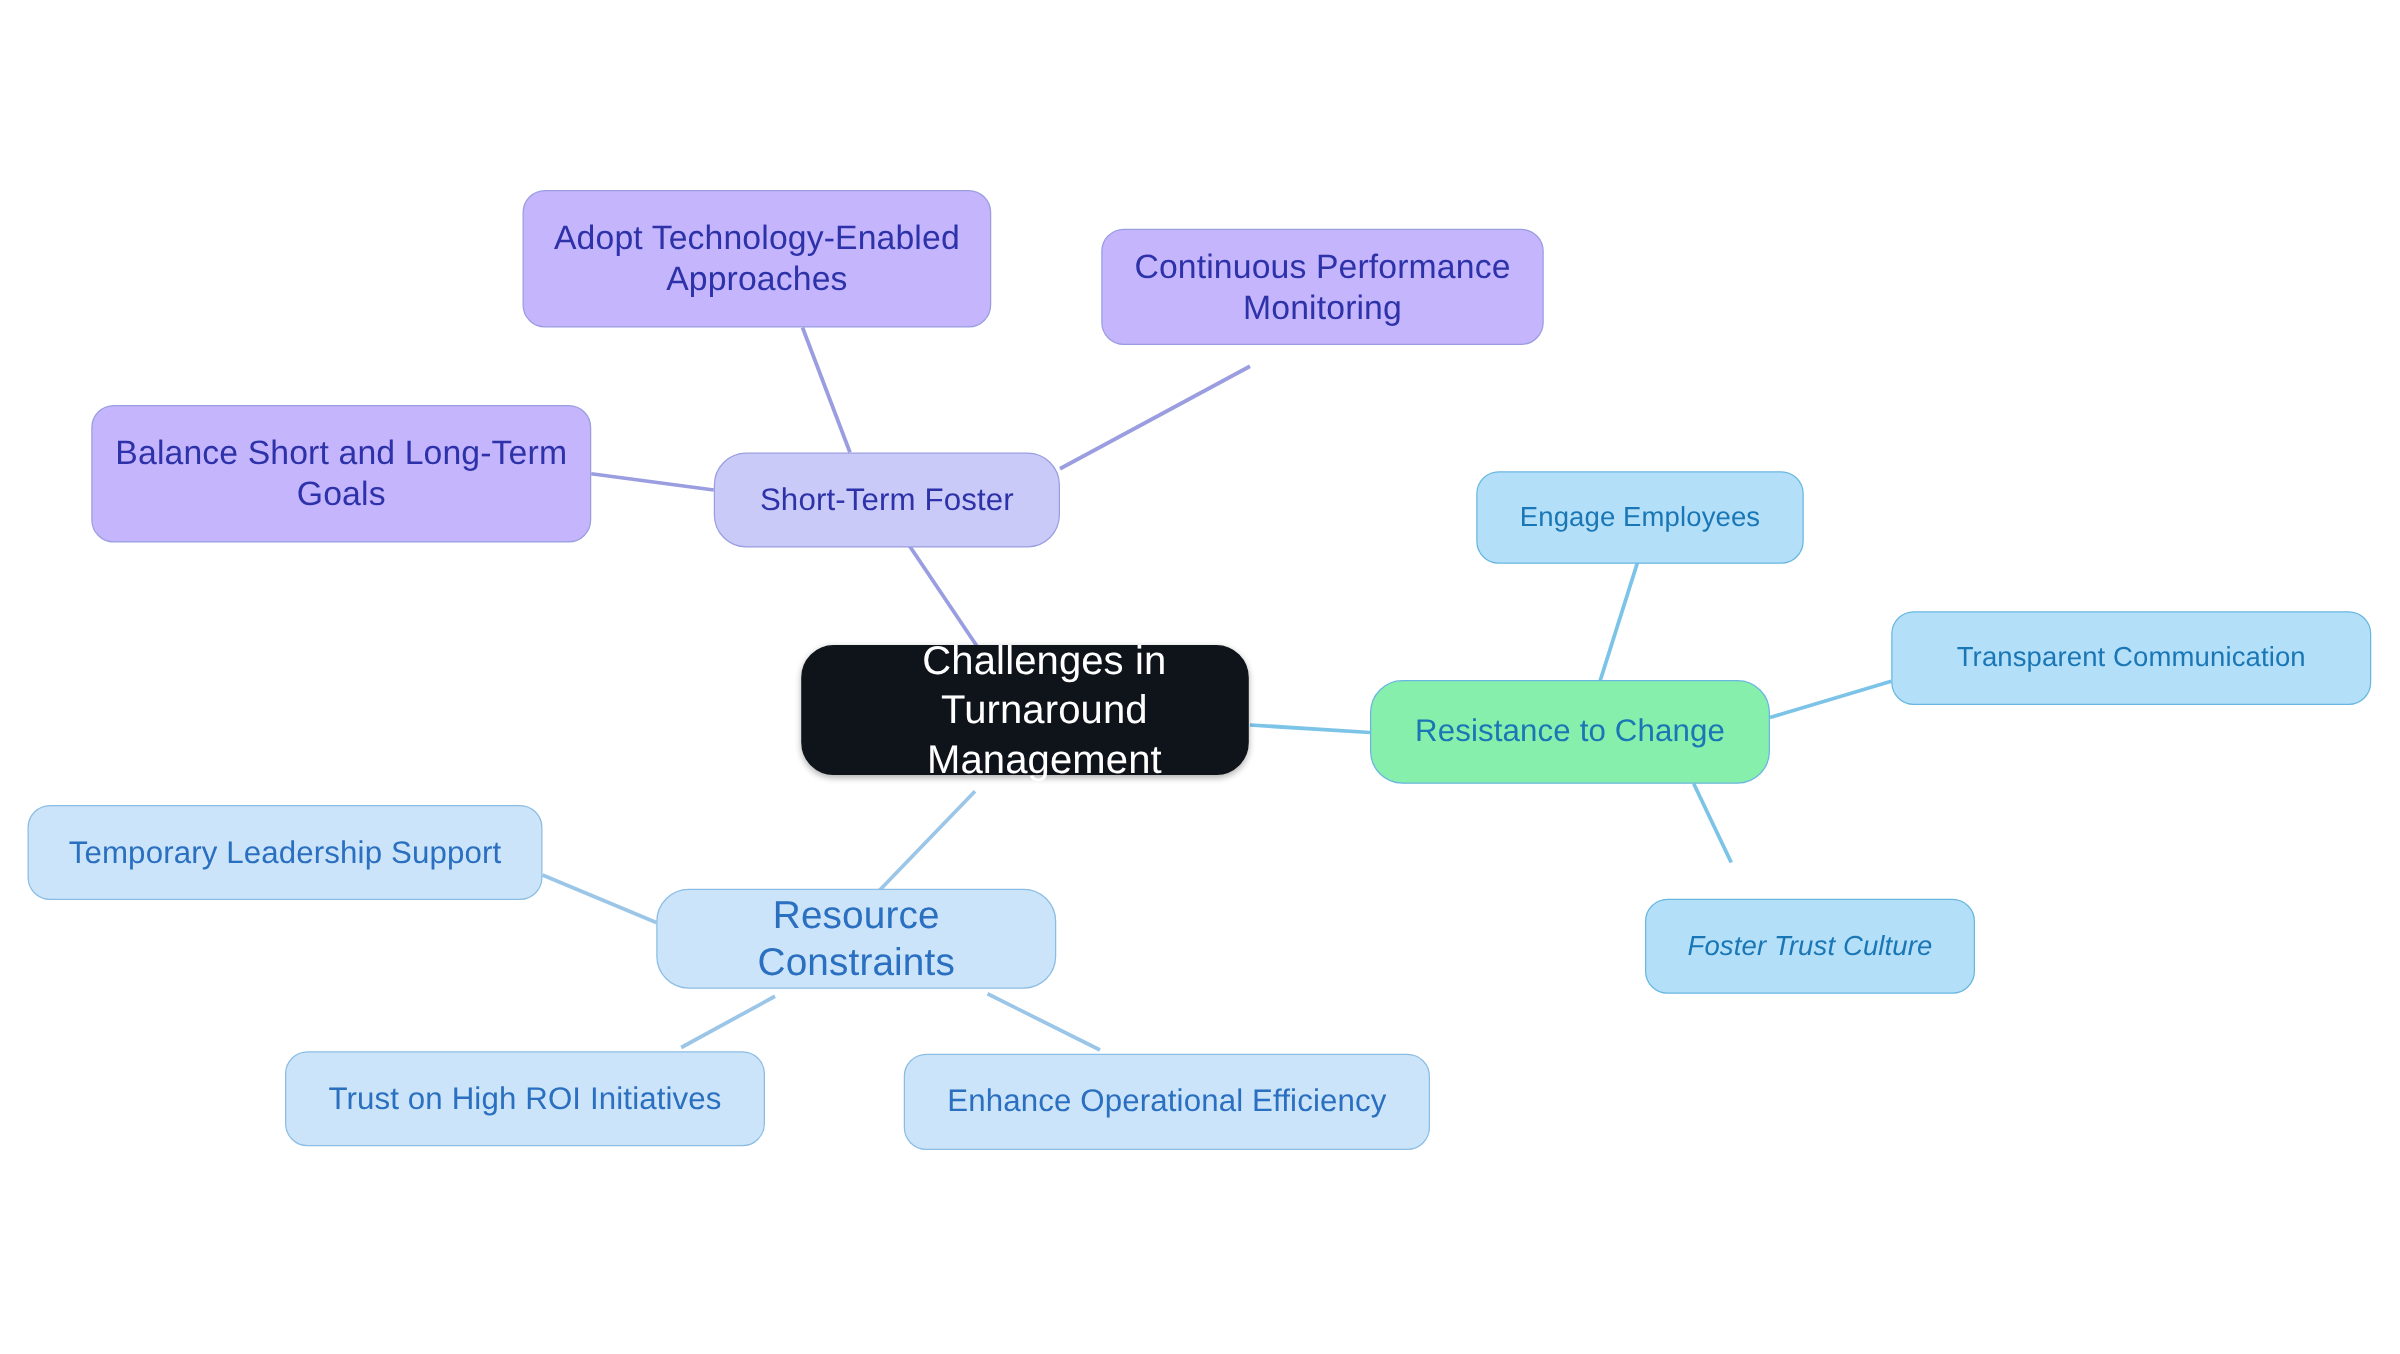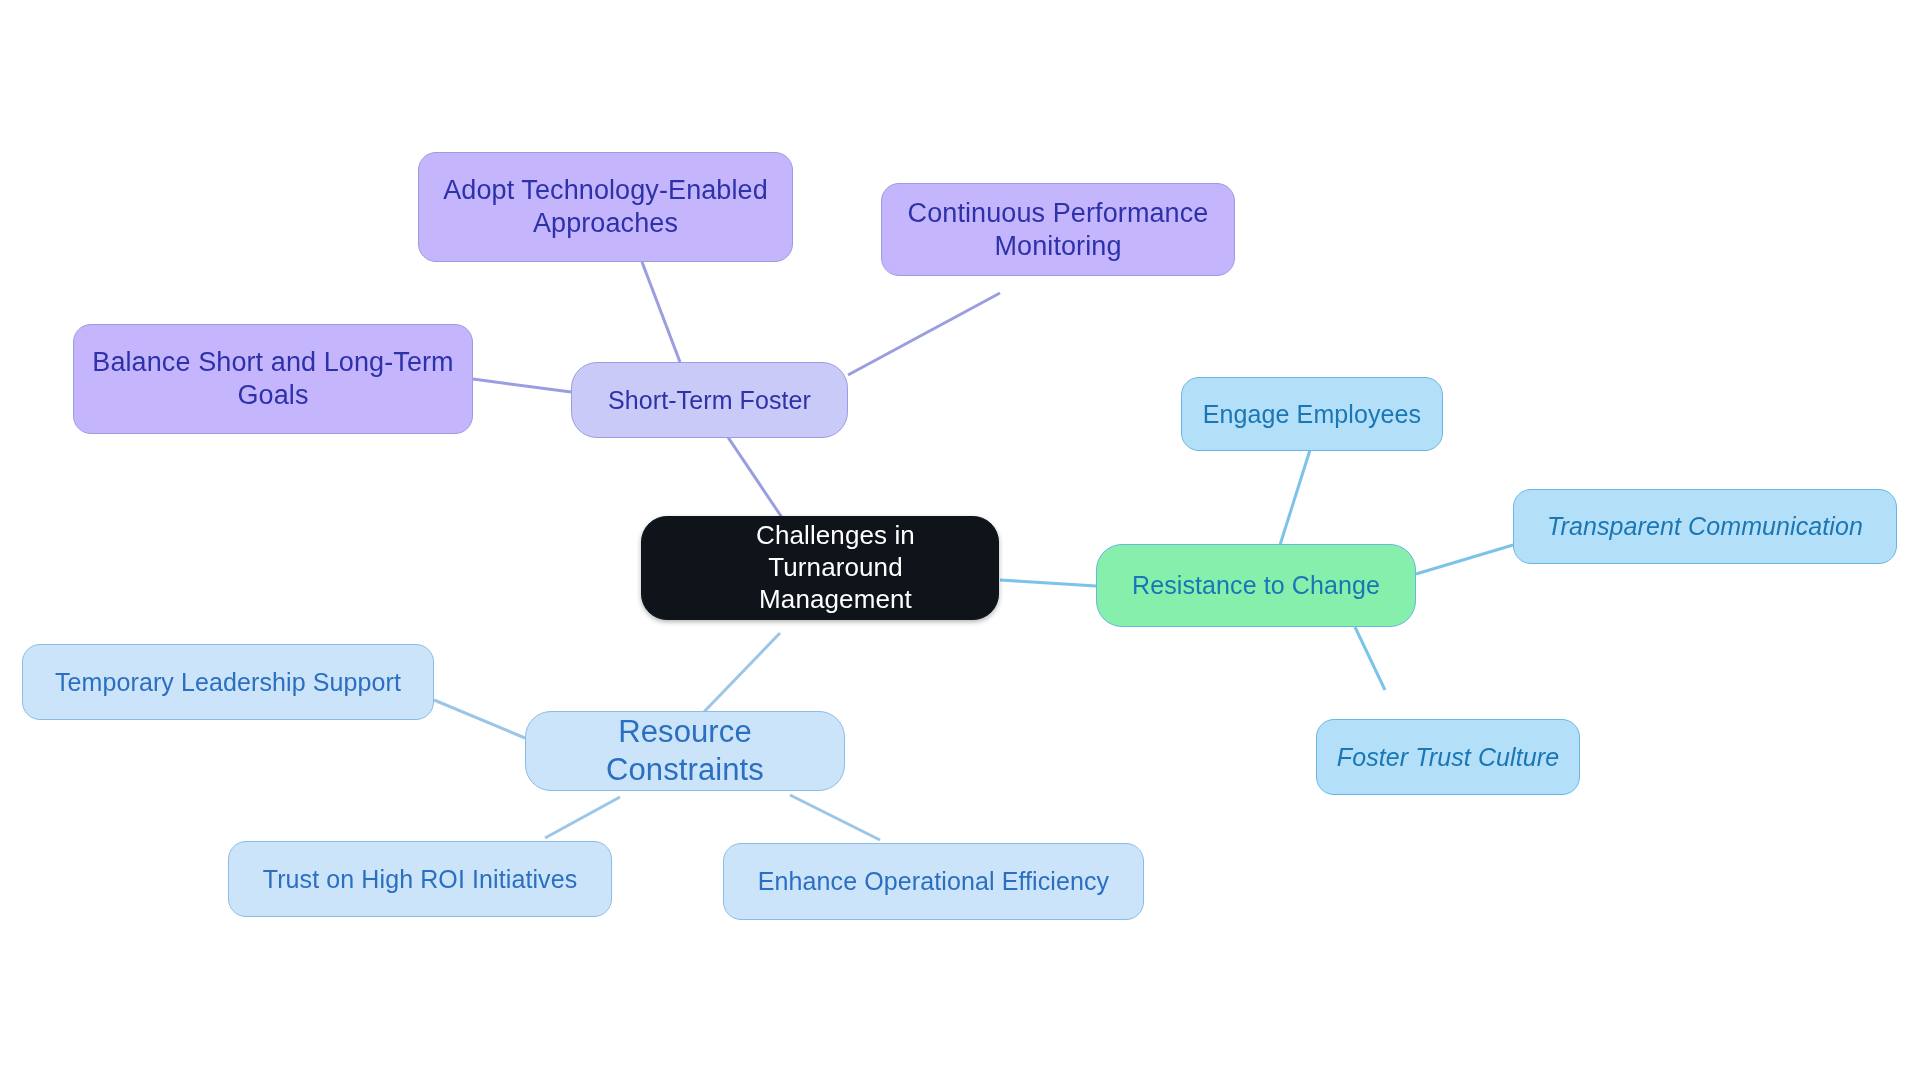--- a/index.html
+++ b/index.html
@@ -41,21 +41,21 @@
     border-width: 1.5px;
     line-height: 1.22;
     white-space: pre-line;
     letter-spacing: 0.1px;
     padding: 4px 14px;
   }
   .node-root {
     background: #0f141b;
     border-color: #0f141b;
     color: #ffffff;
-    font-size: 26px;
+    font-size: 32px;
     border-radius: 26px;
     box-shadow: 0 2px 5px rgba(0,0,0,0.30);
     padding-left: 45px;
   }
   .node-purple {
     background: #c4b5fd;
     border-color: #9a9de0;
     color: #2d32a8;
     font-size: 27px;
   }
@@ -63,21 +63,21 @@
     background: #c9caf8;
     border-color: #9a9de0;
     color: #2d32a8;
     font-size: 25px;
     border-radius: 26px;
   }
   .node-blue {
     background: #b3e0f8;
     border-color: #69b7e0;
     color: #1a76b5;
-    font-size: 25px;
+    font-size: 22px;
   }
   .node-blue-branch {
     background: #86efac;
     border-color: #69b7e0;
     color: #1a76b5;
     font-size: 25px;
     border-radius: 26px;
   }
   .node-paleblue {
     background: #cbe4f9;
@@ -150,21 +150,21 @@
   </div>
 
   <div class="node node-blue-branch" style="left:1096px; top:544px; width:320px; height:83px;">
     <span>Resistance to Change</span>
   </div>
 
   <div class="node node-blue" style="left:1181px; top:377px; width:262px; height:74px;">
     <span>Engage Employees</span>
   </div>
 
-  <div class="node node-blue" style="left:1513px; top:489px; width:384px; height:75px;font-style:italic;">
+  <div class="node node-blue" style="left:1513px; top:489px; width:384px; height:75px;">
     <span>Transparent Communication</span>
   </div>
 
   <div class="node node-blue" style="left:1316px; top:719px; width:264px; height:76px;font-style:italic;">
     <span>Foster Trust Culture</span>
   </div>
 
   <div class="node node-paleblue-branch" style="left:525px; top:711px; width:320px; height:80px;">
     <span>Resource Constraints</span>
   </div>

